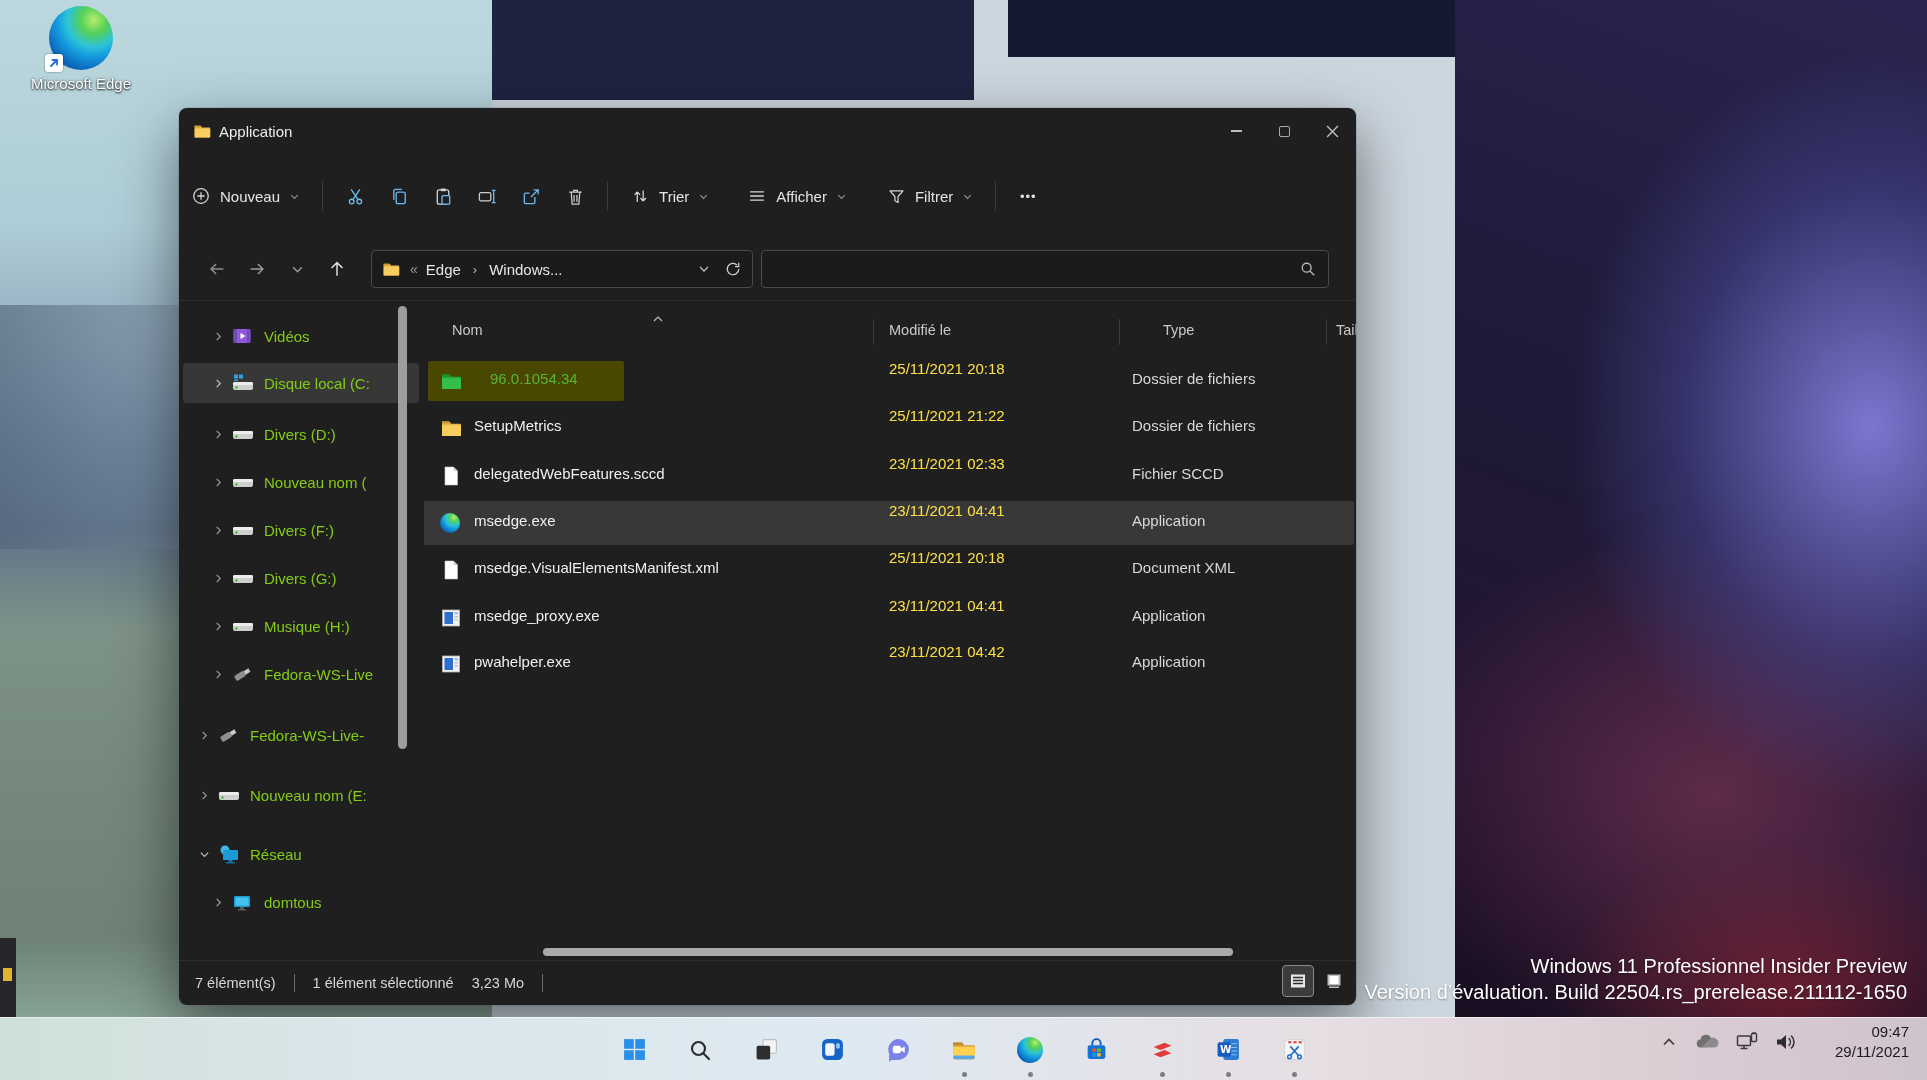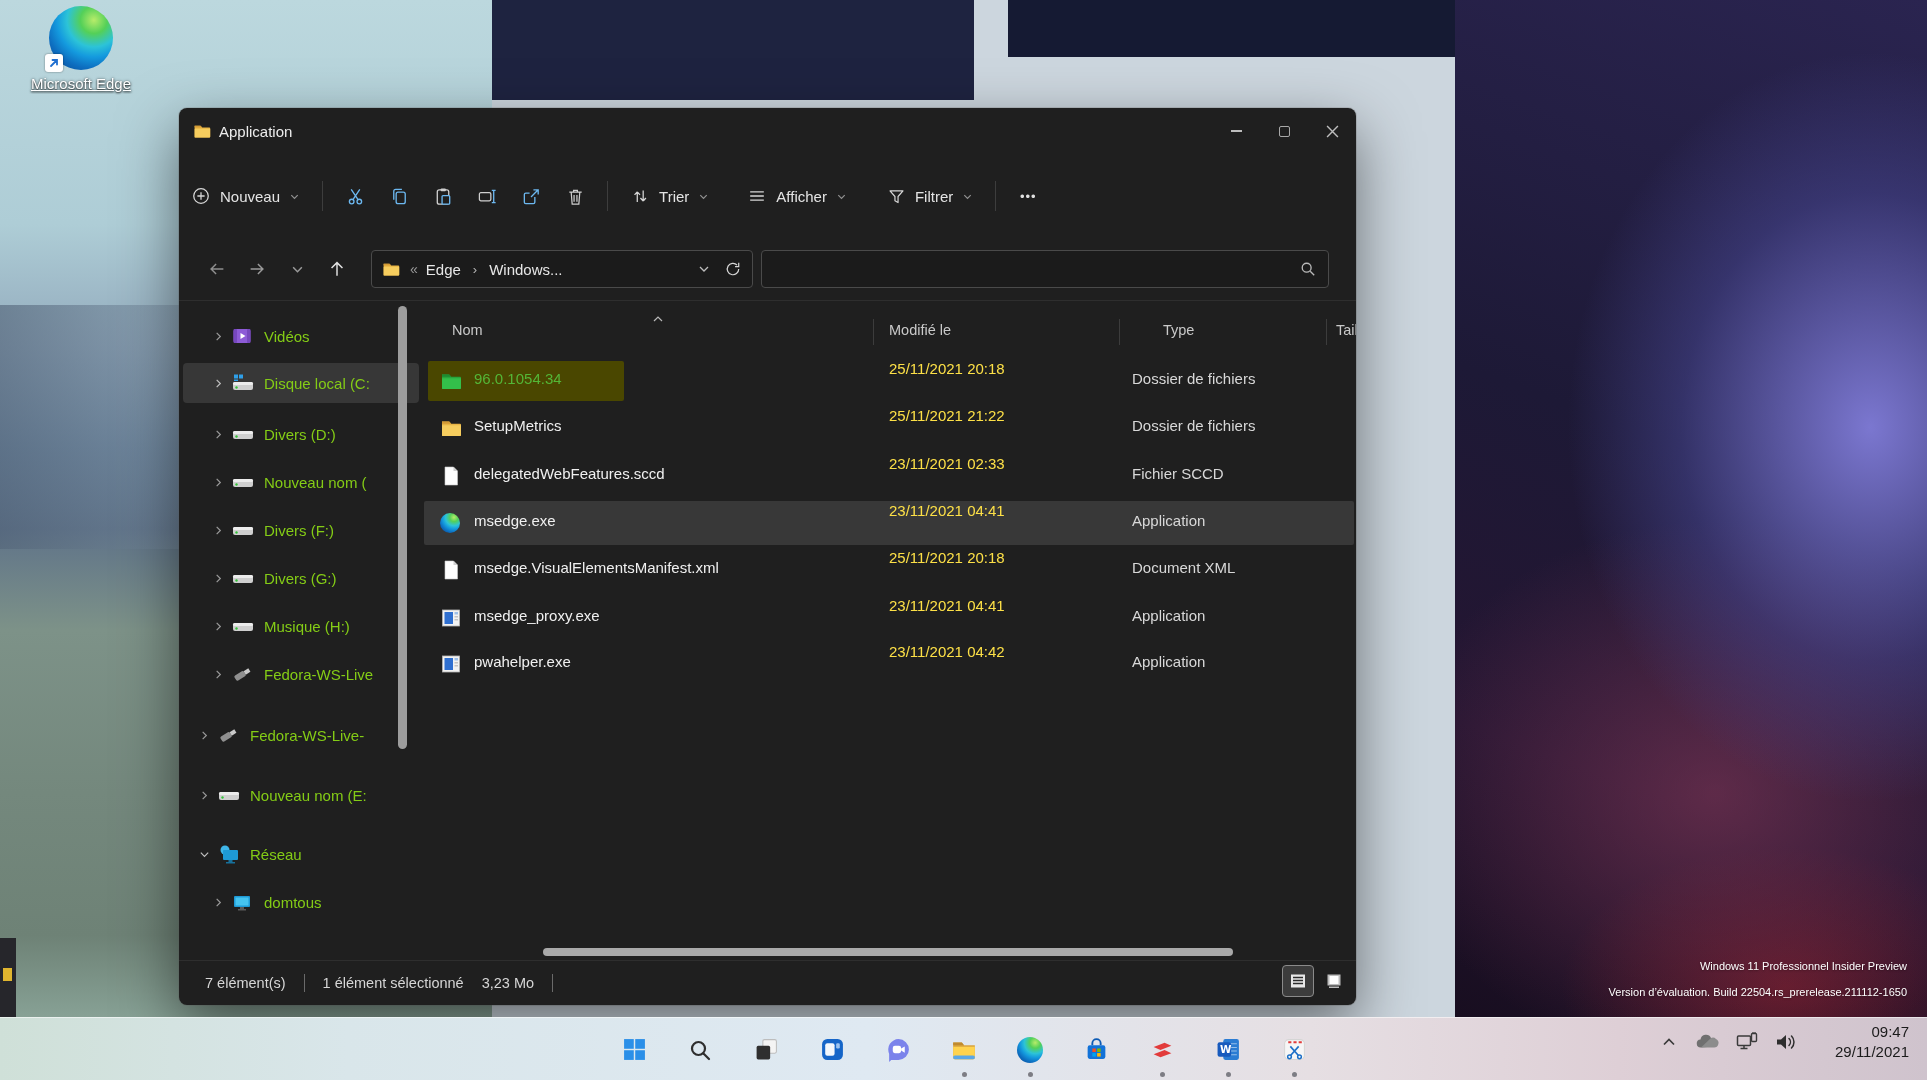--- a/index.html
+++ b/index.html
@@ -21,21 +21,21 @@
     linear-gradient(200deg,#2a2450 0%,#1d1936 45%,#241531 75%,#180e20 100%);}
   .edge-strip{position:absolute;left:0;top:938px;width:16px;height:79px;background:#26262b;}
   .edge-strip i{position:absolute;left:3px;top:30px;width:9px;height:13px;background:#e0b52f;display:block;}
 
   
   .desk-ico{position:absolute;left:20px;top:6px;width:122px;text-align:center;cursor:default;}
   .edge-ball{border-radius:50%;background:radial-gradient(circle at 70% 22%,#b7ec6a 0%,#54d058 20%,#2cc3d8 40%,#149ade 55%,#0d6ec0 72%,#0a53a0 88%,#0a4a92 100%);}
   .desk-ico .logo{position:relative;width:64px;height:64px;margin:0 auto;}
   .desk-ico .sc-arrow{position:absolute;left:-4px;bottom:-2px;width:18px;height:18px;background:#fff;border-radius:3px;
     box-shadow:0 0 2px rgba(0,0,0,.5);display:flex;align-items:center;justify-content:center;}
-  .desk-ico .lbl{margin-top:5px;font-size:15px;color:#fff;text-shadow:0 1px 2px rgba(0,0,0,.85),0 0 3px rgba(0,0,0,.5);text-decoration:underline;}
+  .desk-ico .lbl{margin-top:5px;font-size:15px;color:#fff;text-shadow:0 1px 2px rgba(0,0,0,.85),0 0 3px rgba(0,0,0,.5);}
 
   
   #explorer{position:absolute;left:179px;top:108px;width:1177px;height:897px;background:#1f1f1f;border-radius:8px;
     box-shadow:0 22px 60px rgba(0,0,0,.5),0 0 0 1px rgba(120,120,120,.25);overflow:hidden;color:#e8e8e8;}
   .titlebar{position:absolute;left:0;top:0;width:100%;height:46px;display:flex;align-items:center;padding-left:14px;}
   .titlebar .t-label{font-size:15px;color:#ececec;margin-left:8px;}
   .win-controls{position:absolute;right:0;top:0;height:46px;display:flex;}
   .wc{width:48px;height:46px;display:flex;align-items:center;justify-content:center;color:#c9c9c9;}
   .wc .bar{width:11px;height:1.5px;background:#bdbdbd;}
   .wc .box{width:11px;height:11px;border:1.5px solid #a8a8a8;border-radius:2px;}
@@ -72,35 +72,35 @@
   .flist{position:absolute;left:245px;top:196px;width:932px;height:646px;font-size:15px;}
   .fhead{position:absolute;left:0;top:10px;width:100%;height:36px;color:#c9c9c9;font-size:14.5px;}
   .fhead .h{position:absolute;top:8px;}
   .fhead .hsep{position:absolute;top:5px;width:1px;height:26px;background:#3c3c3c;}
   .sortcaret{position:absolute;left:228px;top:-4px;}
   .frow{position:absolute;left:0;width:930px;height:44px;}
   .frow.sel{background:#383838;border-radius:2px;}
   .annot{position:absolute;left:4px;top:2px;width:196px;height:40px;background:#4a4700;border-radius:2px;}
   .fico{position:absolute;left:16px;top:11px;width:22px;height:22px;}
   .fname{position:absolute;left:50px;top:11px;color:#f0f0f0;}
-  .fname.green{color:#54b636;}
+  .fname.green{color:#54b636;margin-left:16px;}
   .fdate{position:absolute;left:465px;top:1px;color:#fde047;}
   .ftype{position:absolute;left:708px;top:11px;color:#d8d8d8;}
   .hscroll{position:absolute;left:364px;top:840px;width:690px;height:8px;background:#a9a9a9;border-radius:4px;}
 
   
   .statusbar{position:absolute;left:0;top:852px;width:100%;height:45px;border-top:1px solid rgba(255,255,255,.07);
-    display:flex;align-items:center;gap:18px;padding-left:26px;font-size:14.5px;color:#d6d6d6;}
+    display:flex;align-items:center;gap:18px;padding-left:16px;font-size:14.5px;color:#d6d6d6;}
   .st-div{width:1px;height:18px;background:#6a6a6a;}
   .viewtog{position:absolute;right:6px;top:857px;display:flex;gap:4px;}
   .vt{width:32px;height:32px;display:flex;align-items:center;justify-content:center;border-radius:4px;}
   .vt.active{background:#3c3c3c;border:1px solid #8a8a8a;}
 
   
-  .watermark{position:absolute;right:20px;top:953px;text-align:right;color:#fff;font-size:11px;line-height:26px;
+  .watermark{position:absolute;right:20px;top:953px;text-align:right;color:#fff;font-size:20px;line-height:26px;
     text-shadow:0 1px 2px rgba(0,0,0,.35);}
 
   
   .taskbar{position:absolute;left:0;top:1017px;width:1927px;height:63px;
     background:linear-gradient(90deg,#cfe0d8 0%,#d9e6ea 18%,#dfe9f2 45%,#e6dfe3 68%,#decfd6 84%,#cfc3cd 100%);
     border-top:1px solid rgba(255,255,255,.55);}
   .tb-center{position:absolute;left:601px;top:0;height:63px;display:flex;}
   .tb-slot{position:relative;width:66px;height:63px;display:flex;align-items:center;justify-content:center;border-radius:6px;}
   .run-dot{position:absolute;bottom:4px;left:50%;margin-left:-2.5px;width:5px;height:5px;border-radius:50%;background:#7d7d84;}
   .tray{position:absolute;right:0;top:0;height:47px;display:flex;align-items:center;gap:15px;padding-right:18px;}

